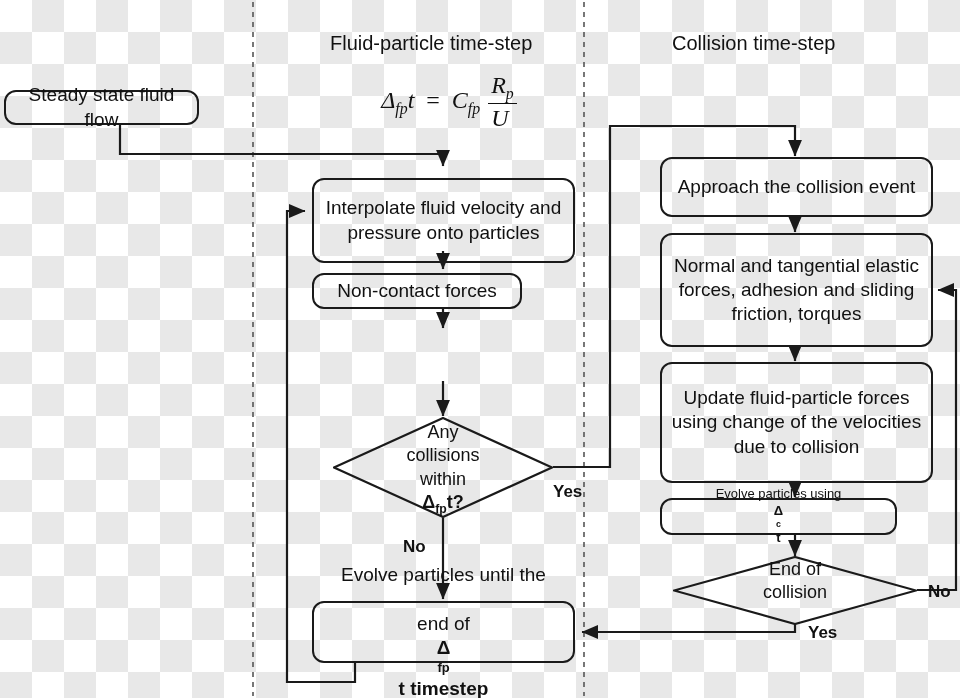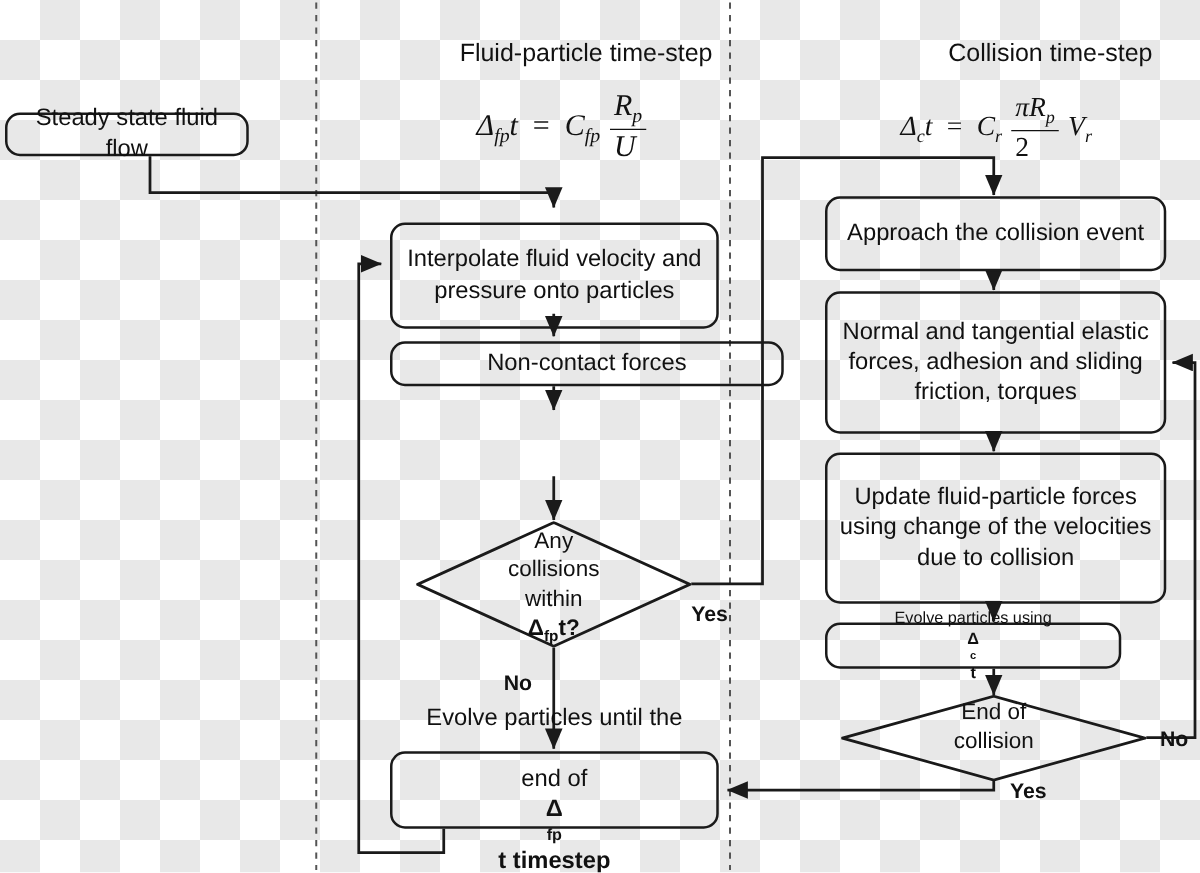--- a/index.html
+++ b/index.html
@@ -35,21 +35,21 @@
     display: flex;
     align-items: center;
     justify-content: center;
     text-align: center;
     color: #111111;
     line-height: 1.28;
   }
   .node span { display: block; padding: 0 8px; }
   .hdr {
     position: absolute;
-    text-align: right;
+    text-align: left;
     color: #111111;
     white-space: nowrap;
   }
   .hdr-title { font-size: 20px; }
   .formula {
     position: absolute;
     color: #111111;
     font-family: "Liberation Serif", serif;
     white-space: nowrap;
     text-align: center;
@@ -133,40 +133,30 @@
     <span style="margin:0 6px;">=</span>
     <span><i>C</i><span class="sub">fp</span></span>
     <span class="frac">
       <span class="num"><i>R</i><span class="sub">p</span></span>
       <span class="den"><i>U</i></span>
     </span>
   </div>
 
   <div class="hdr hdr-title" style="left:672px; top:32px; width:250px;">Collision time-step</div>
 
-  <div class="formula" style="left:672px; top:74px; width:250px; font-size:22px;">
-    <span><i>Δ</i><span class="sub">c</span><i>t</i></span>
-    <span style="margin:0 6px;">=</span>
-    <span><i>C</i><span class="sub">r</span></span>
-    <span class="frac">
-      <span class="num"><i>π</i><i>R</i><span class="sub">p</span></span>
-      <span class="den">2</span>
-    </span>
-    <span><i>V</i><span class="sub">r</span></span>
-  </div>
 
   <div class="node" style="left:4px; top:90px; width:195px; height:35px; font-size:19px;">
     <span>Steady state fluid flow</span>
   </div>
 
   <div class="node" style="left:312px; top:178px; width:263px; height:85px; font-size:19px;">
     <span>Interpolate fluid velocity and pressure onto particles</span>
   </div>
 
-  <div class="node" style="left:312px; top:273px; width:315px; height:36px; font-size:19px;">
+  <div class="node" style="left:312px; top:273px; width:210px; height:36px; font-size:19px;">
     <span>Non-contact forces</span>
   </div>
 
 
   <svg style="position:absolute; left:333px; top:417px; width:220px; height:101px;" viewBox="0 0 220 101">
     <polygon points="110,1 219,50.5 110,100 1,50.5" fill="none" stroke="#1a1a1a" stroke-width="2.2"></polygon>
   </svg>
   <div class="diamond-text" style="left:373px; top:421px; width:140px; font-size:18px;">
     <div>Any</div>
     <div>collisions</div>

